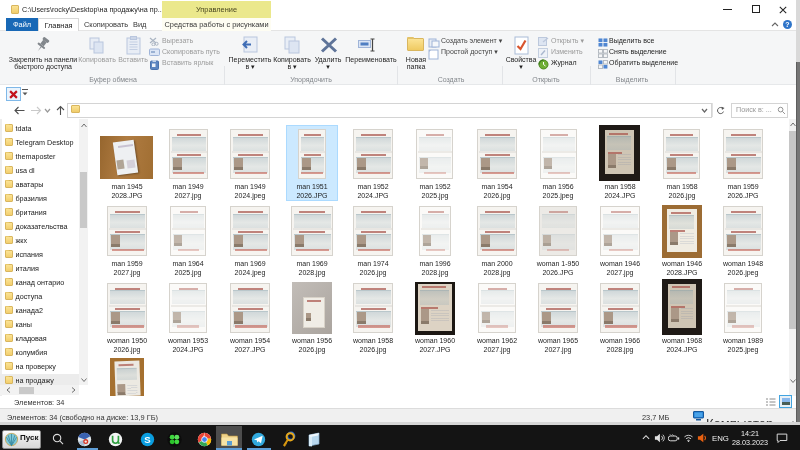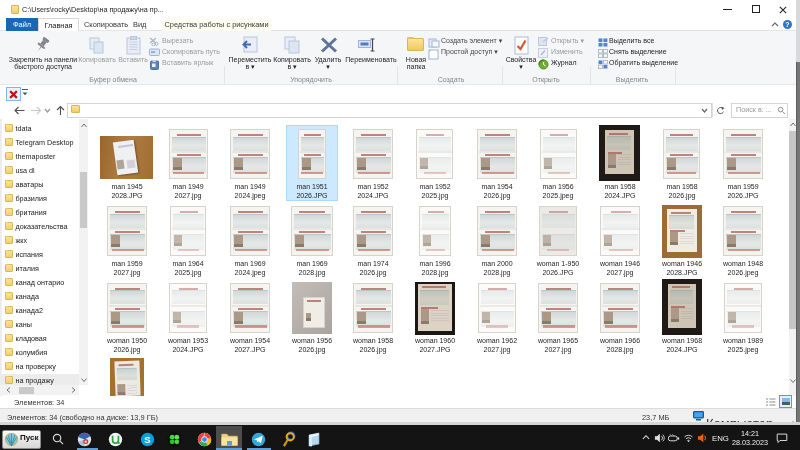--- a/index.html
+++ b/index.html
@@ -31,20 +31,21 @@
 .bigg{position:absolute;width:70px;text-align:center;font-size:7px;line-height:6.6px;color:#9b9b9b}
 .glbl{position:absolute;font-size:7px;color:#83878c;white-space:nowrap;transform:translateX(-50%)}
 .gsep{position:absolute;top:35px;height:42px;width:1px;background:#e2e4e7}
 .crumb{font-size:8px;color:#333;white-space:nowrap}
 </style></head>
 <body>
 
 <div class="abs" style="left:0;top:0;width:800px;height:18px;background:#fff">
   <div class="abs" style="left:11px;top:4.5px;width:8px;height:9px;background:linear-gradient(#fbe394,#f0cc6a);border:1px solid #d9b65e;border-radius:1px"></div>
   <div class="abs" style="left:22px;top:5px;font-size:7.2px;color:#1c1c1c;white-space:nowrap">C:\Users\rocky\Desktop\на продажу\на пр...</div>
+  <div class="abs" style="left:162px;top:1px;width:109px;height:17px;background:#ebe88c;text-align:center;font-size:7.4px;color:#494722;line-height:17px">Управление</div>
   <div class="abs" style="left:723px;top:8.5px;width:9px;height:1.2px;background:#222"></div>
   <div class="abs" style="left:752px;top:4.5px;width:8px;height:8px;border:1.2px solid #222"></div>
   <svg class="abs" style="left:779px;top:5.5px" width="8" height="8" viewBox="0 0 10 10">
       <path d="M1 1 L9 9 M9 1 L1 9" stroke="#222" stroke-width="1.3"></path>
     </svg>
 </div>
 
 <div class="abs" style="left:0;top:18px;width:800px;height:13px;background:#fff;border-bottom:1px solid #e4e4e4">
   <div class="abs" style="left:6px;top:0;width:32px;height:13px;background:#1868b6;color:#fff;font-size:7.4px;text-align:center;line-height:13px">Файл</div>
   <div class="abs" style="left:38px;top:0;width:41px;height:13.5px;background:#fff;border:1px solid #d8d8d8;border-bottom:none;color:#1b1b1b;font-size:7.4px;text-align:center;line-height:13px">Главная</div>
@@ -283,21 +284,21 @@
 <div class="srow" style="top:261.5px">
           <i class="fold"></i>
           <span>италия</span>
         </div>
 <div class="srow" style="top:275.5px">
           <i class="fold"></i>
           <span>канад онтарио</span>
         </div>
 <div class="srow" style="top:289.5px">
           <i class="fold"></i>
-          <span>канада</span>
+          <span>доступа</span>
         </div>
 <div class="srow" style="top:303.5px">
           <i class="fold"></i>
           <span>канада2</span>
         </div>
 <div class="srow" style="top:317.5px">
           <i class="fold"></i>
           <span>каны</span>
         </div>
 <div class="srow" style="top:331.5px">

